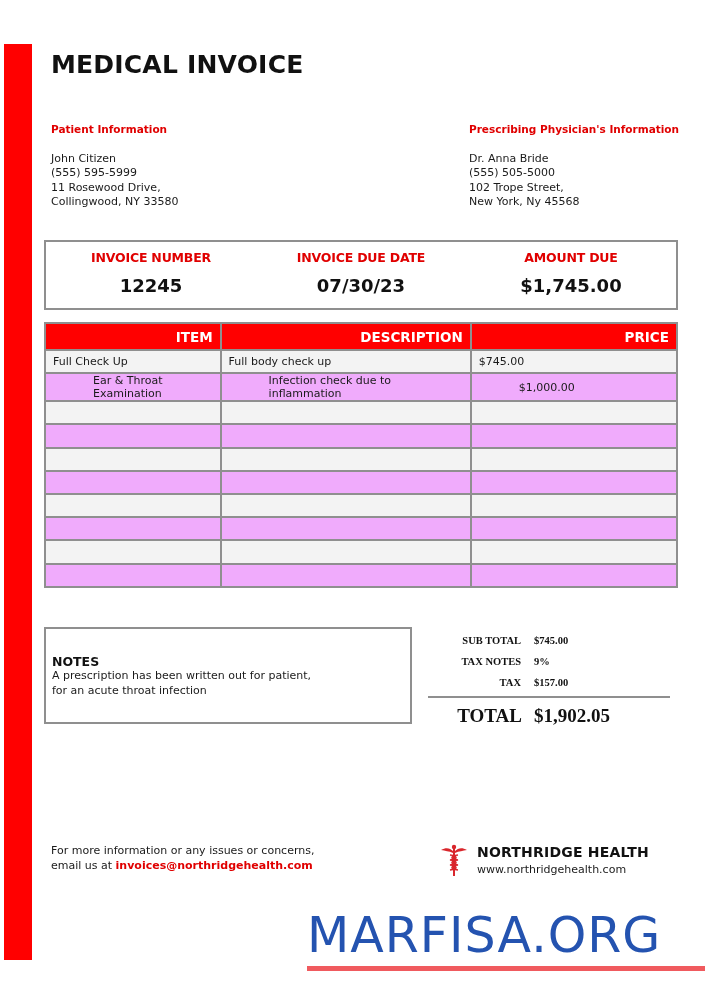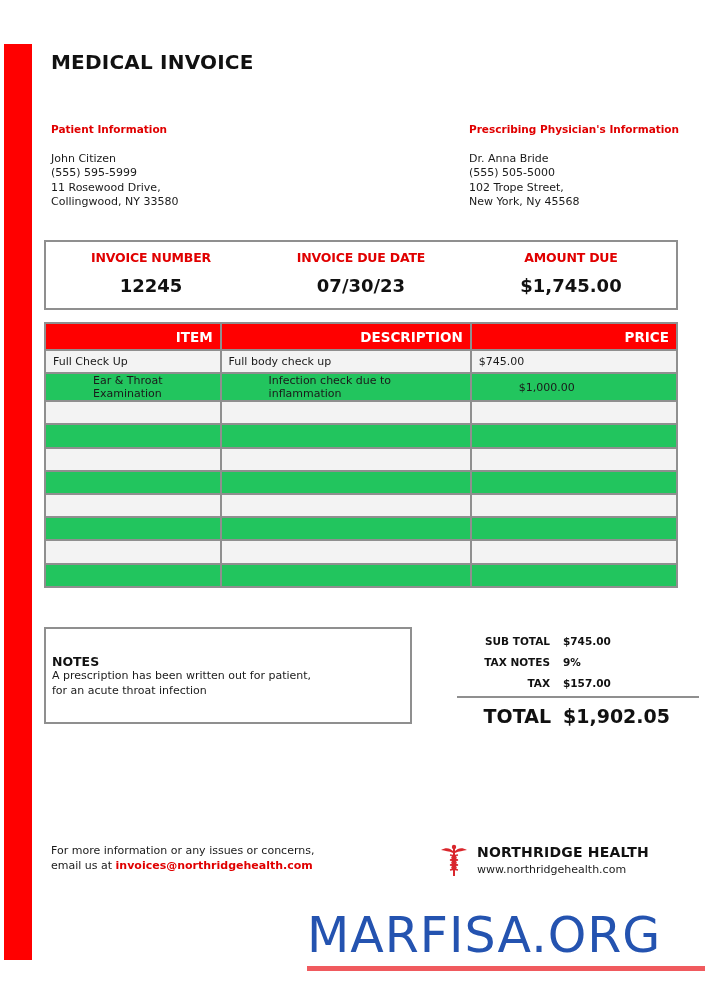--- a/index.html
+++ b/index.html
@@ -1,44 +1,44 @@
 <!DOCTYPE html>
 <html><head>
   <meta charset="utf-8">
   <style>
     * { box-sizing: border-box; margin: 0; padding: 0; }
     html, body { width: 720px; height: 1000px; background: #ffffff; overflow: hidden; }
     body { position: relative; font-family: "DejaVu Sans", "Liberation Sans", sans-serif; color: #111; }
 
     .accent-bar { position: absolute; left: 4px; top: 44px; width: 28px; height: 916px; background: #ff0000; }
 
-    .title { position: absolute; left: 51px; top: 50px; font-size: 20px; font-weight: bold; letter-spacing: 0.2px; color: #111; }
+    .title { position: absolute; left: 51px; top: 50px; font-size: 25px; font-weight: bold; letter-spacing: 0.2px; color: #111; }
 
     .info-block { position: absolute; top: 122px; font-size: 11px; line-height: 14.6px; color: #1a1a1a; }
     .info-block .label { color: #e00000; font-weight: bold; font-size: 10.5px; margin-bottom: 15px; }
     .patient { left: 51px; }
     .physician { left: 469px; }
 
     .summary { position: absolute; left: 44px; top: 240px; width: 634px; height: 70px; border: 2px solid #8f8f8f; display: flex; }
     .summary .col { flex: 1; text-align: center; }
     .summary .col-h { color: #e00000; font-weight: bold; font-size: 12.5px; margin-top: 8px; letter-spacing: -0.2px; }
     .summary .col-v { font-weight: bold; font-size: 18px; margin-top: 10px; color: #111; }
 
     table.items { position: absolute; left: 44px; top: 322px; width: 634px; border-collapse: collapse; border: 2px solid #8f8f8f; font-size: 11px; }
     table.items th { background: #ff0000; color: #fff; text-align: right; font-weight: bold; font-size: 13.5px; padding: 0 7px; height: 27px; border: 2px solid #8f8f8f; }
     table.items td { height: 23.2px; padding: 0 7px; border: 2px solid #8f8f8f; color: #1a1a1a; }
     table.items tr.odd td { background: #f3f3f3; }
-    table.items tr.even td { background: #22c55e; padding-left: 47px; }
+    table.items tr.even td { background: #f0abfc; padding-left: 47px; }
     .c1 { width: 176px; } .c2 { width: 251px; } .c3 { width: 207px; }
 
     .notes { position: absolute; left: 44px; top: 627px; width: 368px; height: 97px; border: 2px solid #8f8f8f; padding: 25px 0 0 6px; }
     .notes .h { font-weight: bold; font-size: 12.5px; color: #111; }
     .notes .t { font-size: 11px; line-height: 14.5px; color: #1a1a1a; width: 260px; }
 
-    .totals { position: absolute; left: 457px; top: 630px; width: 242px; }
+    .totals { position: absolute; left: 428px; top: 630px; width: 242px; font-family: Liberation Serif, serif; }
     .trow { display: flex; align-items: center; height: 21px; font-size: 10.5px; font-weight: bold; }
     .trow .k { width: 106px; text-align: right; padding-right: 13px; }
     .trow .v { flex: 1; }
     .totals .rule { height: 2px; background: #8f8f8f; margin: 3px 0 4px 0; }
     .trow.total { height: 28px; font-size: 19px; }
     .trow.total .k { padding-right: 12px; }
 
     .footer-contact { position: absolute; left: 51px; top: 843px; font-size: 11px; line-height: 15px; color: #1a1a1a; }
     .footer-contact .email { color: #e00000; font-weight: bold; }
 

